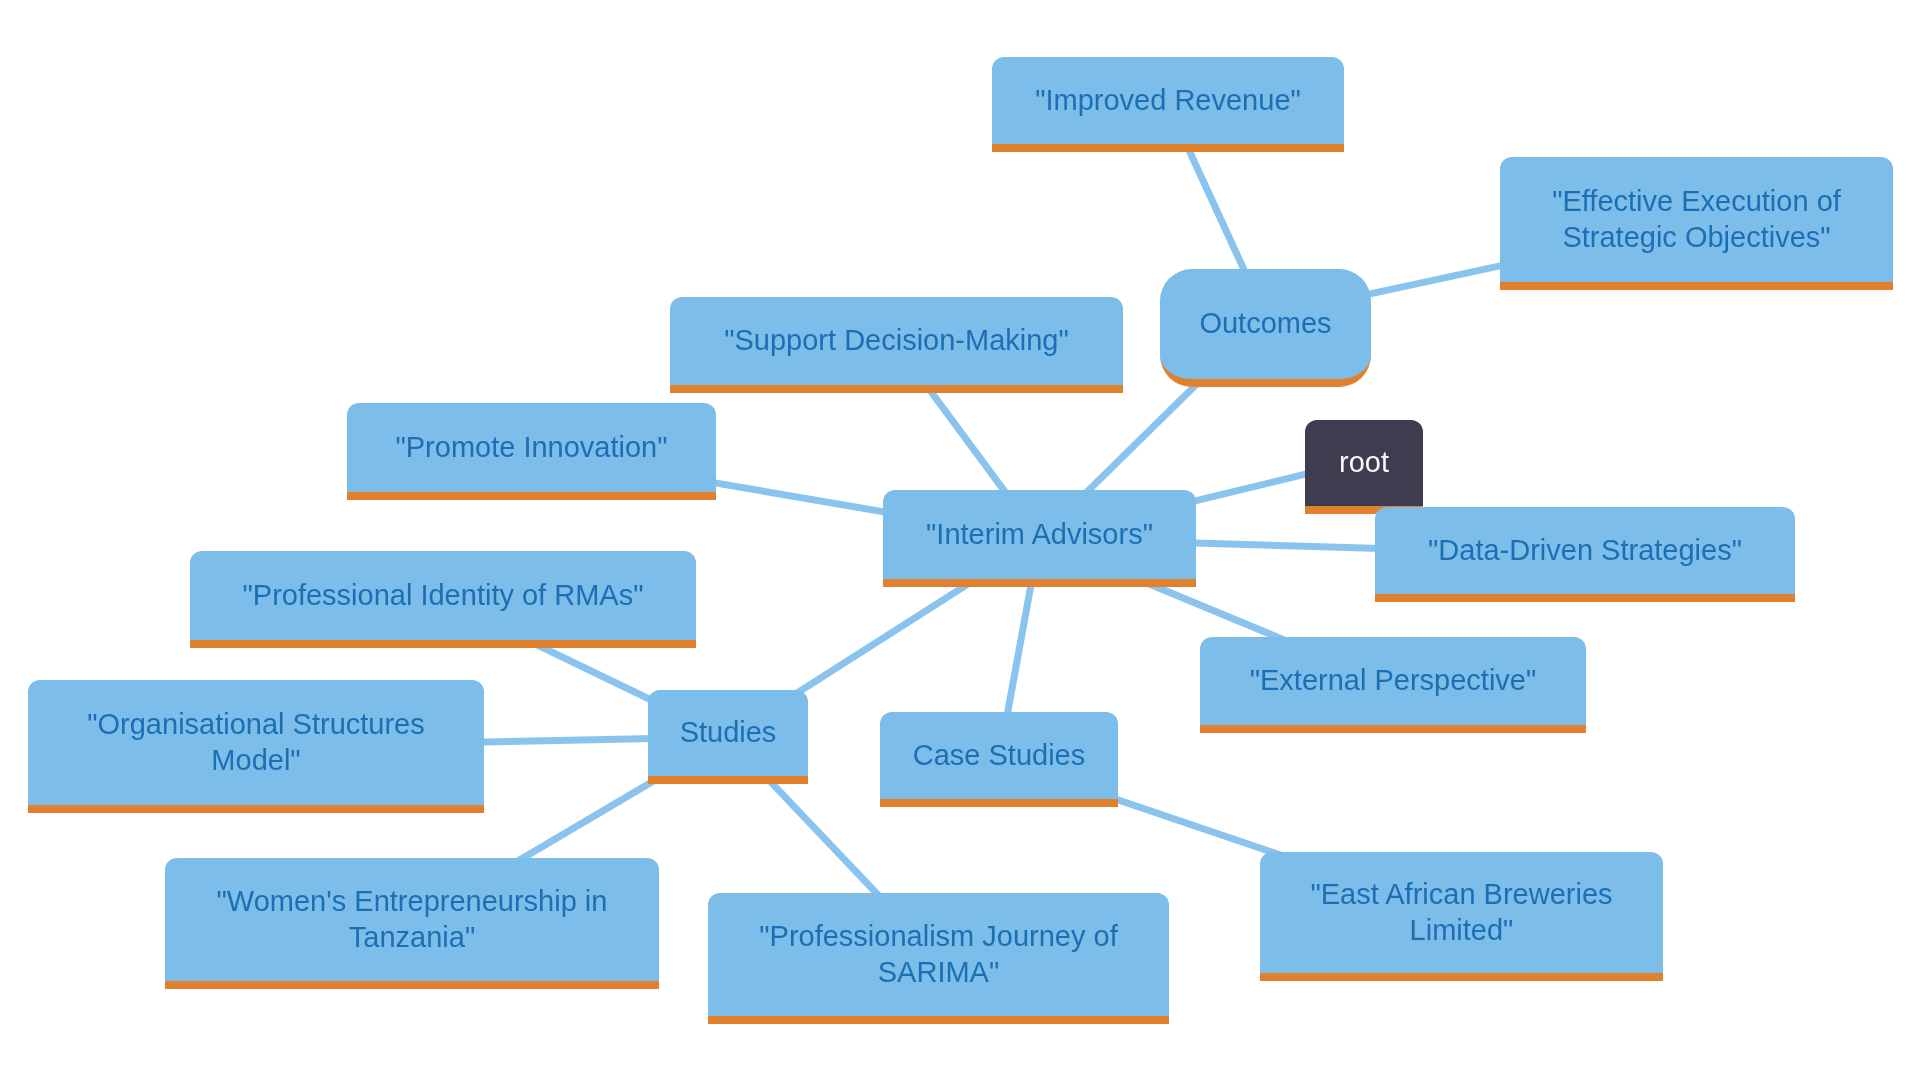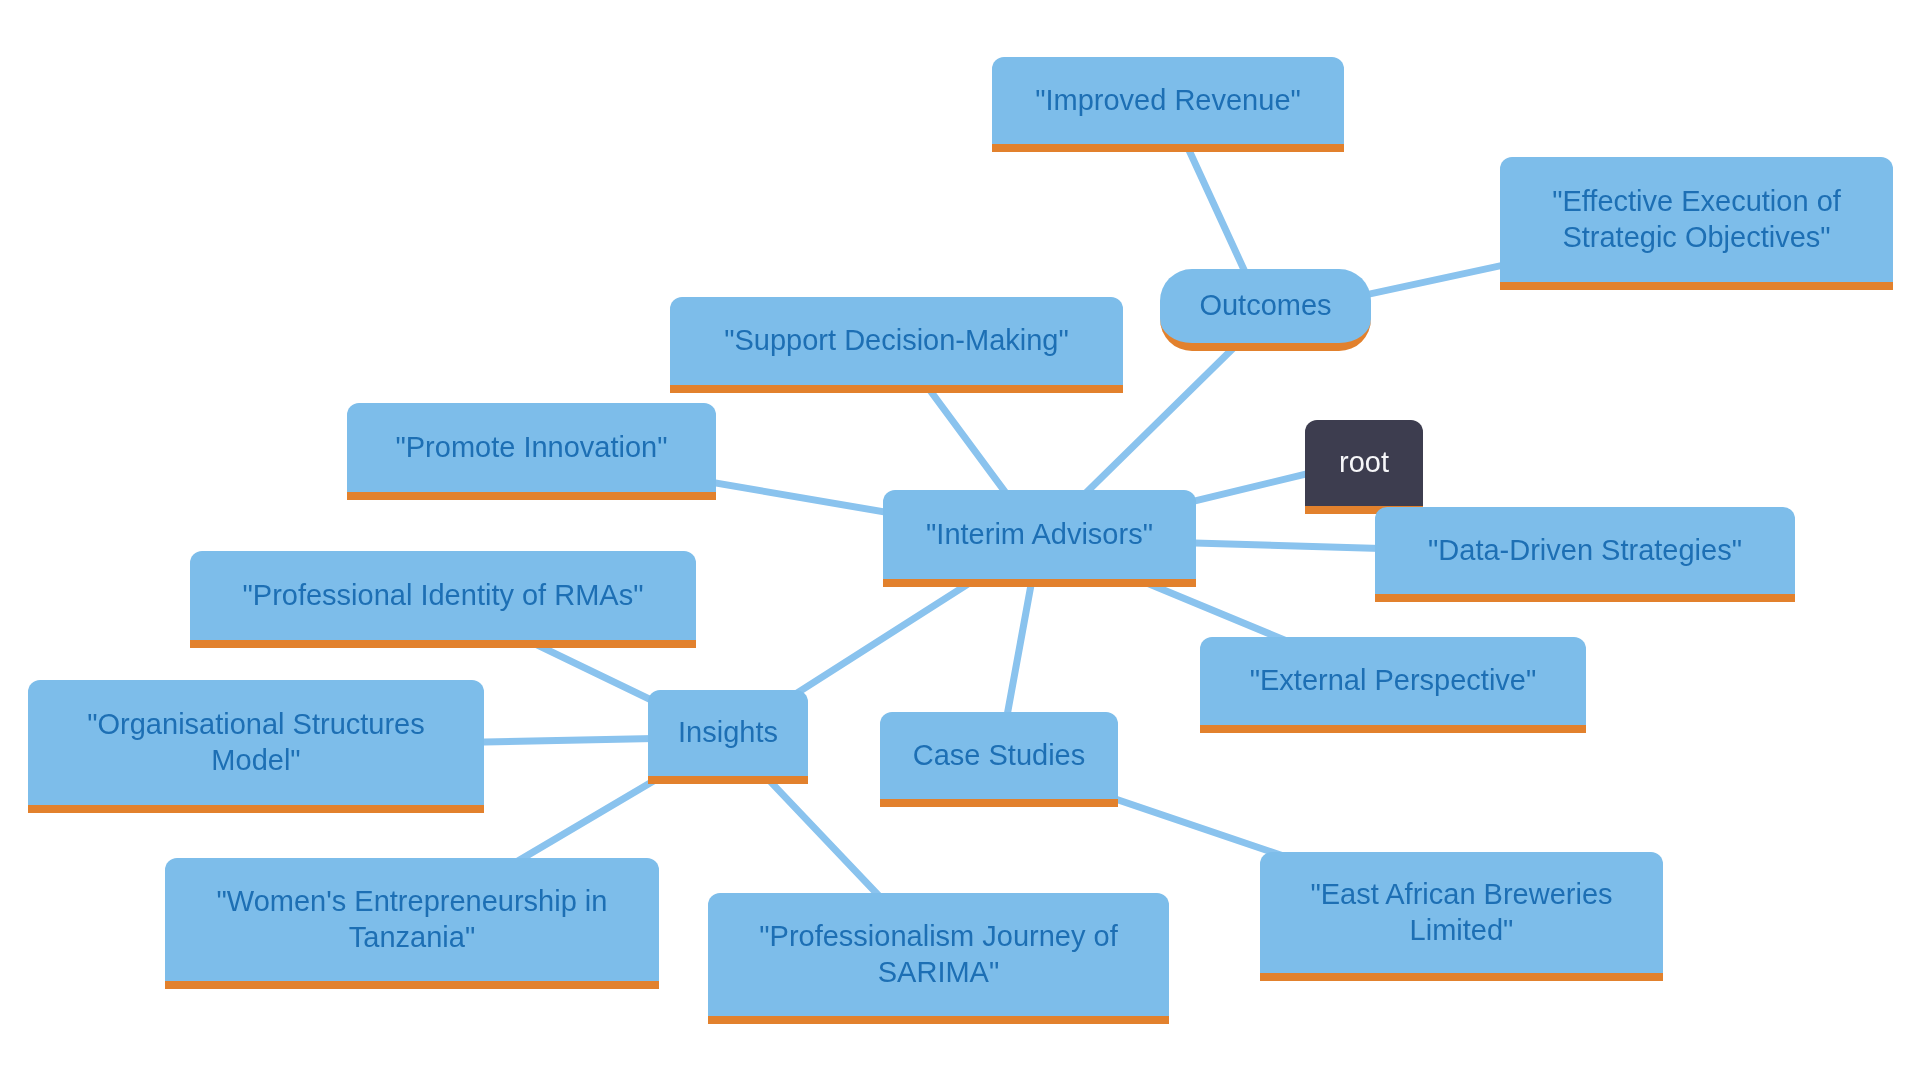--- a/index.html
+++ b/index.html
@@ -59,21 +59,21 @@
       <line x1="728" y1="737" x2="938.5" y2="958.5" stroke="#8ac3ee" stroke-width="7" stroke-linecap="round"></line>
       <line x1="999" y1="759.5" x2="1461.5" y2="916.5" stroke="#8ac3ee" stroke-width="7" stroke-linecap="round"></line>
     </svg>
 
 <div class="node" style="left: 1305px; top: 413px; width: 118px; height: 94px; background: rgb(61, 61, 79); color: rgb(247, 247, 249); border-bottom: 8px solid rgb(226, 129, 45); margin-top: 7px;">
       <span class="label">root</span>
     </div>
     <div class="node" style="left: 883px; top: 490px; width: 313px; height: 97px; background: rgb(125, 189, 234); color: rgb(29, 111, 180); border-bottom: 8px solid rgb(226, 129, 45);">
       <span class="label">"Interim Advisors"</span>
     </div>
-    <div class="node" style="left: 1160px; top: 269px; width: 211px; height: 82px; background: rgb(125, 189, 234); color: rgb(29, 111, 180); border-bottom: 8px solid rgb(226, 129, 45); border-radius: 32px;">
+    <div class="node" style="left: 1160px; top: 269px; width: 211px; height: 118px; background: rgb(125, 189, 234); color: rgb(29, 111, 180); border-bottom: 8px solid rgb(226, 129, 45); border-radius: 32px;">
       <span class="label">Outcomes</span>
     </div>
     <div class="node" style="left: 992px; top: 57px; width: 352px; height: 95px; background: rgb(125, 189, 234); color: rgb(29, 111, 180); border-bottom: 8px solid rgb(226, 129, 45);">
       <span class="label">"Improved Revenue"</span>
     </div>
     <div class="node" style="left: 1500px; top: 157px; width: 393px; height: 133px; background: rgb(125, 189, 234); color: rgb(29, 111, 180); border-bottom: 8px solid rgb(226, 129, 45);">
       <span class="label">"Effective Execution of Strategic Objectives"</span>
     </div>
     <div class="node" style="left: 670px; top: 297px; width: 453px; height: 96px; background: rgb(125, 189, 234); color: rgb(29, 111, 180); border-bottom: 8px solid rgb(226, 129, 45);">
       <span class="label">"Support Decision-Making"</span>
@@ -87,21 +87,21 @@
     <div class="node" style="left: 190px; top: 551px; width: 506px; height: 97px; background: rgb(125, 189, 234); color: rgb(29, 111, 180); border-bottom: 8px solid rgb(226, 129, 45);">
       <span class="label">"Professional Identity of RMAs"</span>
     </div>
     <div class="node" style="left: 1200px; top: 637px; width: 386px; height: 96px; background: rgb(125, 189, 234); color: rgb(29, 111, 180); border-bottom: 8px solid rgb(226, 129, 45);">
       <span class="label">"External Perspective"</span>
     </div>
     <div class="node" style="left: 28px; top: 680px; width: 456px; height: 133px; background: rgb(125, 189, 234); color: rgb(29, 111, 180); border-bottom: 8px solid rgb(226, 129, 45);">
       <span class="label">"Organisational Structures Model"</span>
     </div>
     <div class="node" style="left: 648px; top: 690px; width: 160px; height: 94px; background: rgb(125, 189, 234); color: rgb(29, 111, 180); border-bottom: 8px solid rgb(226, 129, 45);">
-      <span class="label">Insights</span>
+      <span class="label">Studies</span>
     </div>
     <div class="node" style="left: 880px; top: 712px; width: 238px; height: 95px; background: rgb(125, 189, 234); color: rgb(29, 111, 180); border-bottom: 8px solid rgb(226, 129, 45);">
       <span class="label">Case Studies</span>
     </div>
     <div class="node" style="left: 165px; top: 858px; width: 494px; height: 131px; background: rgb(125, 189, 234); color: rgb(29, 111, 180); border-bottom: 8px solid rgb(226, 129, 45);">
       <span class="label">"Women's Entrepreneurship in Tanzania"</span>
     </div>
     <div class="node" style="left: 708px; top: 893px; width: 461px; height: 131px; background: rgb(125, 189, 234); color: rgb(29, 111, 180); border-bottom: 8px solid rgb(226, 129, 45);">
       <span class="label">"Professionalism Journey of SARIMA"</span>
     </div>

